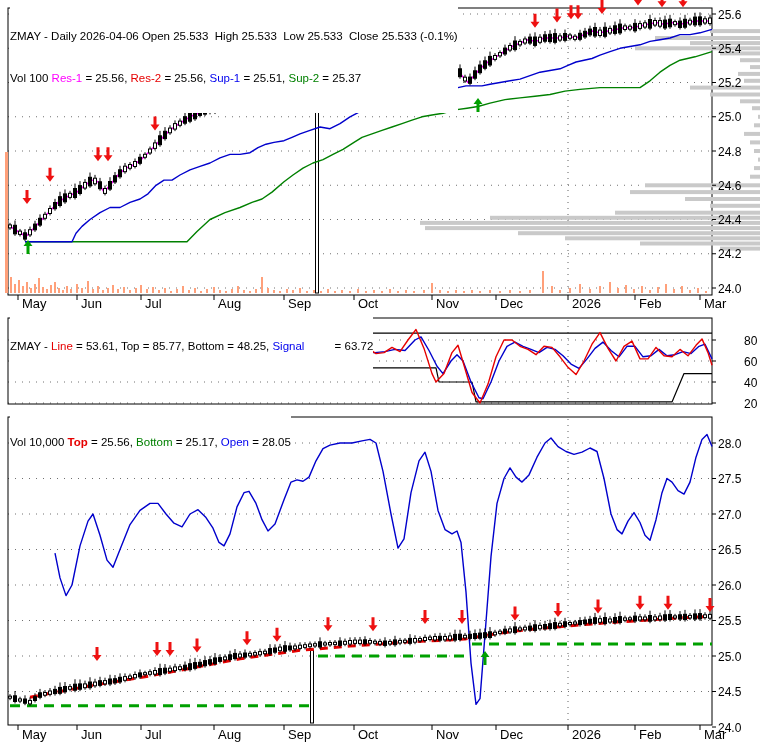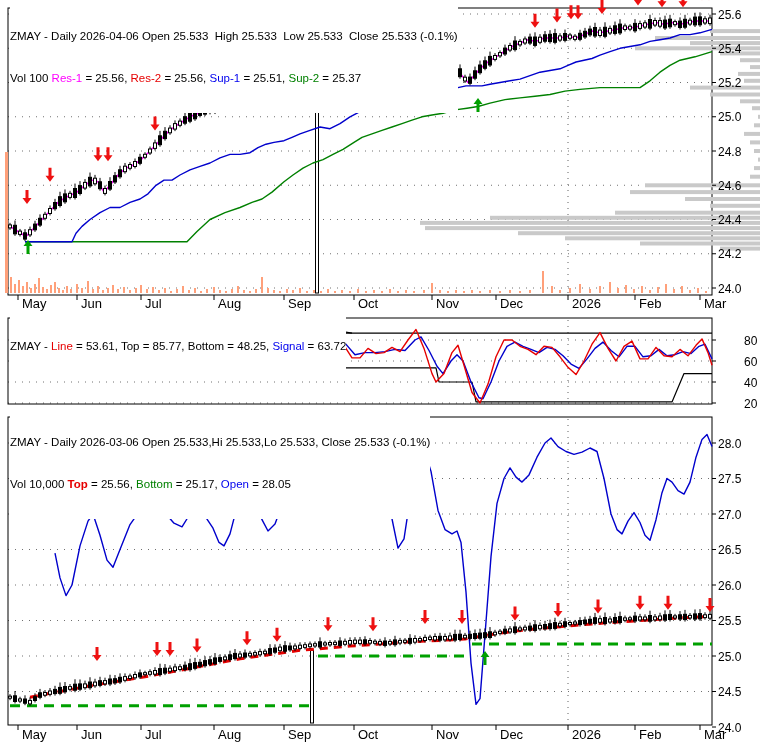--- a/index.html
+++ b/index.html
@@ -958,20 +958,19 @@
         <text x="704" y="739" class="xlab">Mar</text>
       </g>
     </svg>
 
   <div class="hdr" id="hdr1" style="top:1px">
     <div>ZMAY - Daily 2026-04-06 Open 25.533  High 25.533  Low 25.533  Close 25.533 (-0.1%)</div>
     <div><span style="color: rgb(0, 0, 0);">Vol 100 </span><span style="color: rgb(255, 0, 255);">Res-1</span><span style="color: rgb(0, 0, 0);"> = 25.56, </span><span style="color: rgb(230, 0, 0);">Res-2</span><span style="color: rgb(0, 0, 0);"> = 25.56, </span><span style="color: rgb(0, 0, 238);">Sup-1</span><span style="color: rgb(0, 0, 0);"> = 25.51, </span><span style="color: rgb(0, 128, 0);">Sup-2</span><span style="color: rgb(0, 0, 0);"> = 25.37</span></div>
   </div>
 
   <div class="hdr" id="hdr2" style="top:311px">
-    <div><span style="color: rgb(0, 0, 0);">ZMAY - </span><span style="color: rgb(230, 0, 0); margin-top: 36px;">Line</span><span style="color: rgb(0, 0, 0);"> = 53.61, Top = 85.77, Bottom = 48.25, </span><span style="color: rgb(0, 0, 238);">Signal</span><span style="color: rgb(0, 0, 0);"> = 63.72</span></div>
+    <div><span style="color: rgb(0, 0, 0);">ZMAY - </span><span style="color: rgb(230, 0, 0); margin-top: 36px;">Line</span><span style="color: rgb(0, 0, 0);"> = 53.61, Top = 85.77, Bottom = 48.25, </span><span style="color: rgb(0, 0, 238);">Signal</span><span style="color: rgb(0, 0, 0); padding-left: 27px;"> = 63.72</span></div>
   </div>
 
   <div class="hdr" id="hdr3" style="top:407px">
-    <div>ZMAY - Daily 2026-03-06 Open 25.533,Hi 25.533,Lo 25.533, Close 25.533 (-0.1%)</div>
     <div><span style="color: rgb(0, 0, 0);">Vol 10,000 </span><span style="color: rgb(230, 0, 0); font-weight: bold;">Top</span><span style="color: rgb(0, 0, 0);"> = 25.56, </span><span style="color: rgb(0, 128, 0);">Bottom</span><span style="color: rgb(0, 0, 0);"> = 25.17, </span><span style="color: rgb(0, 0, 238);">Open</span><span style="color: rgb(0, 0, 0);"> = 28.05</span></div>
   </div>
 </div>
 
 </body></html>

